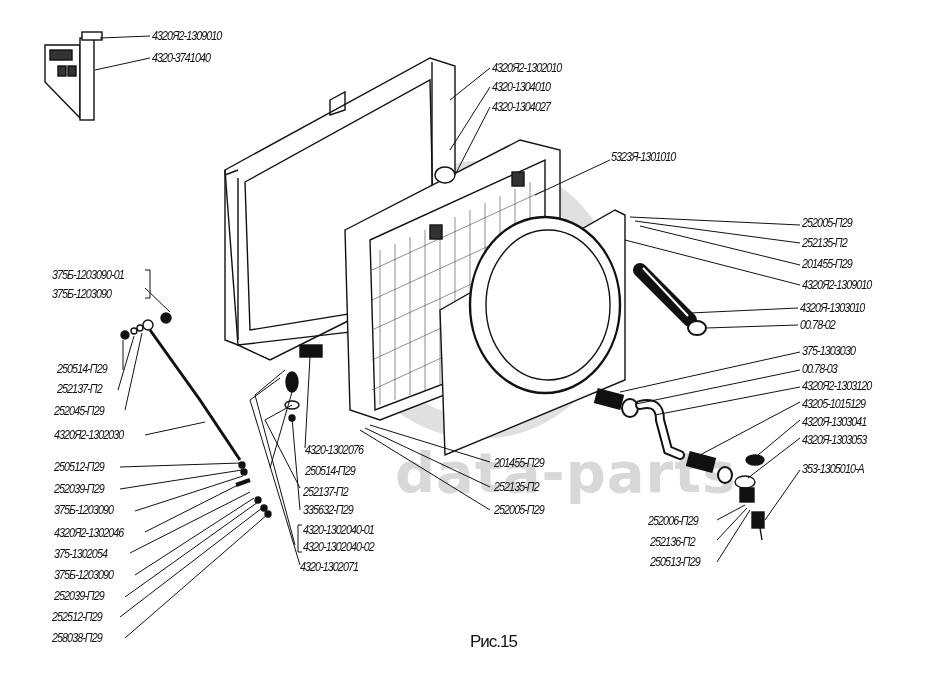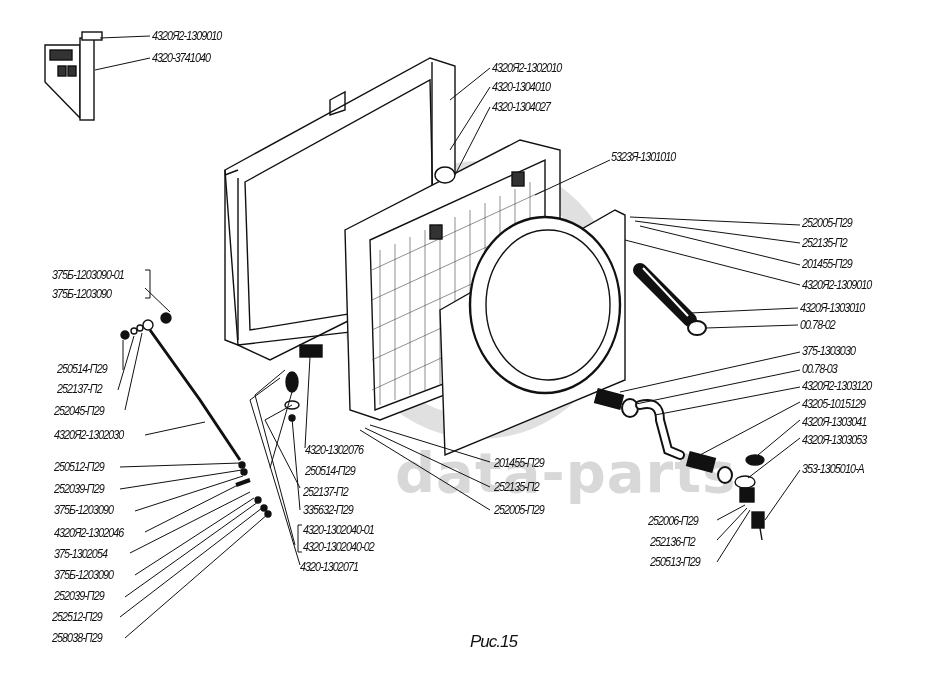--- a/index.html
+++ b/index.html
@@ -1,19 +1,19 @@
 <!DOCTYPE html>
 <html><head>
 <meta charset="utf-8">
 <style>
   html,body{margin:0;padding:0;background:#ffffff;}
   body{width:932px;height:685px;position:relative;overflow:hidden;font-family:"Liberation Sans",sans-serif;}
   #stage{position:absolute;left:0;top:0;width:932px;height:685px;}
   .lbl{position:absolute;font-family:"Liberation Sans",sans-serif;font-style:italic;font-size:12.5px;letter-spacing:-1.1px;color:#111;white-space:nowrap;line-height:14px;transform:scaleX(0.86);transform-origin:left center;}
-  .caption{position:absolute;left:470px;top:632px;font-family:"Liberation Sans",sans-serif;font-style:italic;font-size:17px;letter-spacing:-1px;color:#111;}
+  .caption{position:absolute;left:470px;top:632px;font-family:"Liberation Sans",sans-serif;font-size:17px;letter-spacing:-1px;color:#111;}
   .wm-text{position:absolute;left:395px;top:440px;font-family:"DejaVu Sans",sans-serif;font-weight:bold;font-size:56px;color:#d8d8d8;letter-spacing:1px;}
   svg{position:absolute;left:0;top:0;}
 </style>
 </head>
 <body>
 
 <div id="stage">
 
   <svg width="932" height="685">
     <circle cx="480" cy="300" r="128" fill="none" stroke="#e0e0e0" stroke-width="22"></circle>

